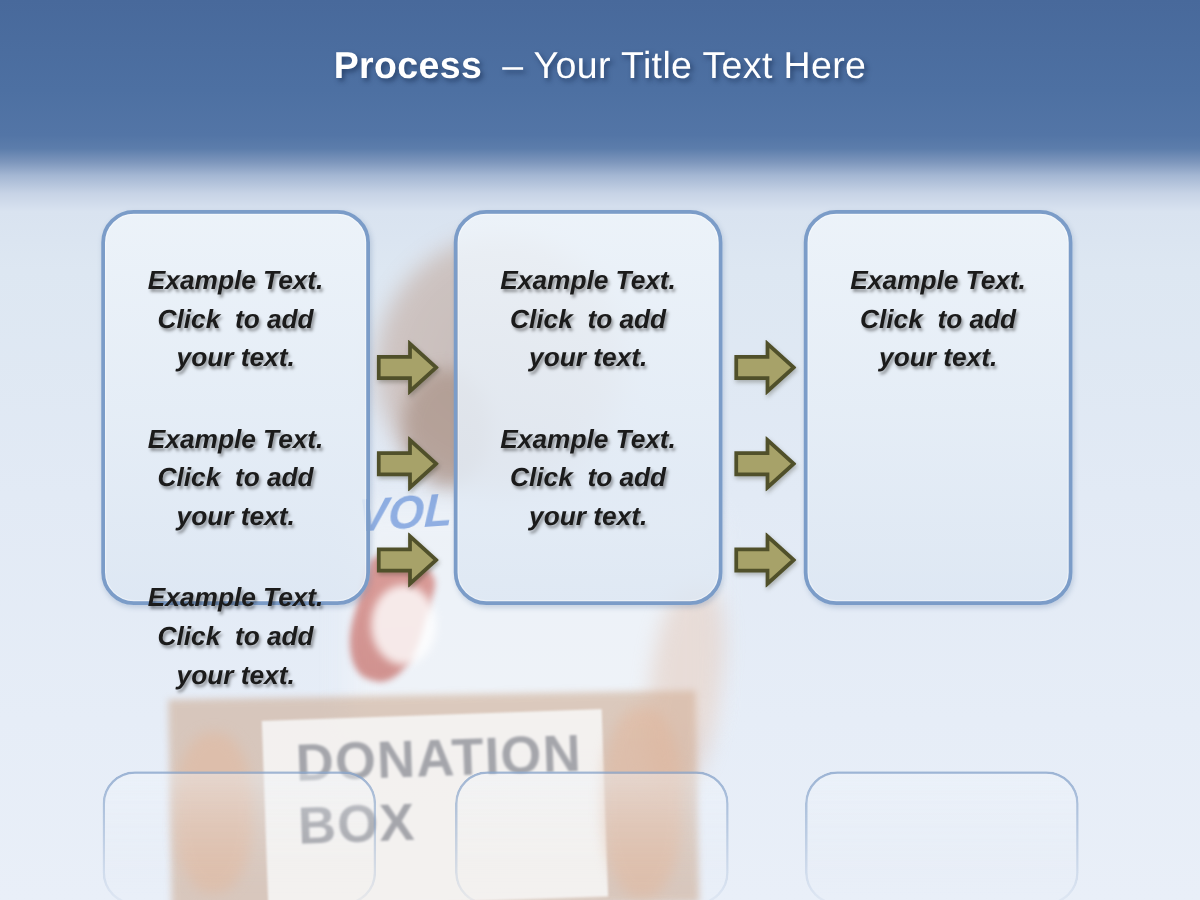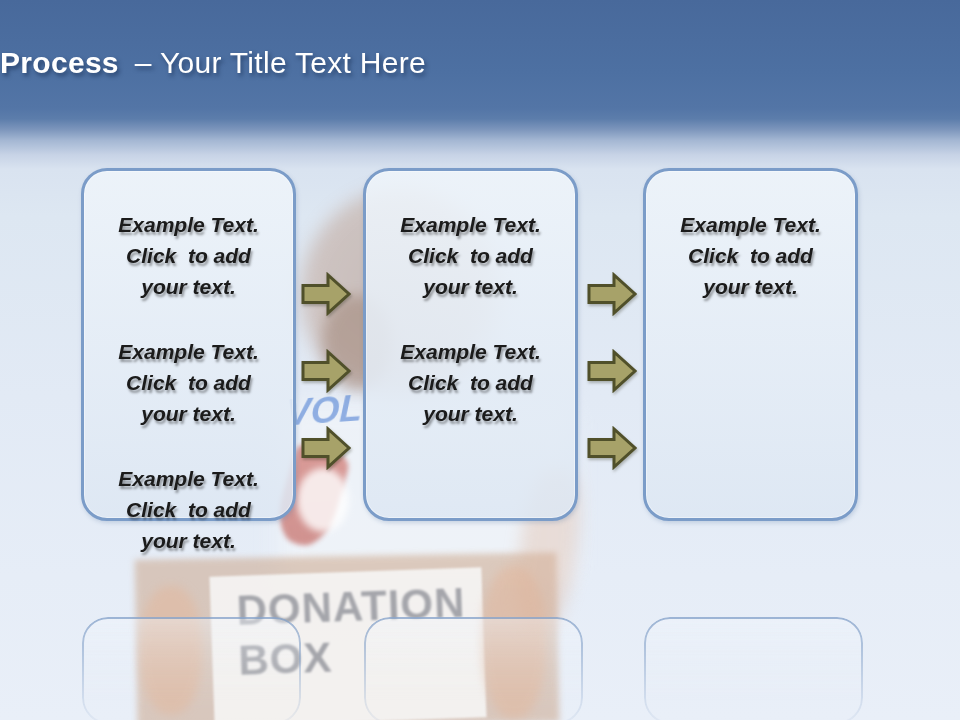--- a/index.html
+++ b/index.html
@@ -7,22 +7,22 @@
     position:relative; width:960px; height:720px; overflow:hidden;
     font-family:"Liberation Sans", sans-serif;
     background:linear-gradient(180deg,
       #48699b 0%, #4d70a2 10%, #5375a6 15%, #5c7dab 16.5%,
       #7d96bc 18%, #a4b7d3 19.5%, #c7d3e6 21.5%, #d9e3f0 23.5%,
       #dde7f2 30%, #e2eaf5 55%, #e6edf7 80%, #e9eff8 100%);
   }
 
   
   .slide-title {
-    position:absolute; top:46px; left:0; right:0; margin:0;
-    color:#ffffff; font-size:30px; font-weight:400;
+    position:absolute; top:36px; left:0; right:0; margin:0;
+    text-align:center; color:#ffffff; font-size:30px; font-weight:400;
     letter-spacing:.3px; text-shadow:2px 3px 4px rgba(15,35,70,.55);
   }
   .title-emph { font-weight:700; margin-right:16px; }
 
   
   .photo { position:absolute; inset:0; }
   .photo div { position:absolute; }
   .ph-hair   { left:300px; top:188px; width:205px; height:215px; border-radius:50%;
                background:radial-gradient(ellipse at 45% 45%, #a8826c 0%, #b99480 55%, rgba(185,148,128,0) 78%);
                filter:blur(9px); opacity:.42; }
@@ -58,21 +58,21 @@
     position:absolute; top:617px; width:215px; height:103px;
     border:2px solid #89a5cb; border-radius:26px;
     background:linear-gradient(180deg, rgba(241,246,252,.55), rgba(241,246,252,0));
     -webkit-mask-image:linear-gradient(180deg, rgba(0,0,0,.8), rgba(0,0,0,.08));
     mask-image:linear-gradient(180deg, rgba(0,0,0,.8), rgba(0,0,0,.08));
   }
   .refl-1 { left:82px; }  .refl-2 { left:364px; }  .refl-3 { left:644px; }
 
   
   .process-box {
-    position:absolute; top:168px; width:215px; height:353px; box-sizing:border-box;
+    position:absolute; top:168px; width:215px; height:316px; box-sizing:border-box;
     border:3px solid #7b9cc8; border-radius:26px;
     background:linear-gradient(180deg, rgba(238,244,250,.9), rgba(221,231,243,.86));
     box-shadow:inset 0 0 0 1px rgba(255,255,255,.4), 1px 2px 4px rgba(100,130,170,.28);
     padding-top:38px;
   }
   .box-1 { left:81px; }  .box-2 { left:363px; }  .box-3 { left:643px; }
   .para { margin:0 6px 34px 6px; text-align:center;
     font-style:italic; font-weight:600; font-size:21px; line-height:31px;
     color:#1b1b1b; text-shadow:1.5px 2.5px 2.5px rgba(0,0,0,.38); }
   .para:last-child { margin-bottom:0; }

